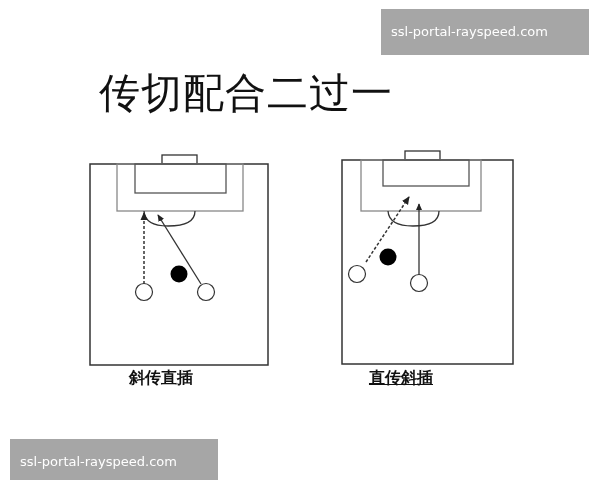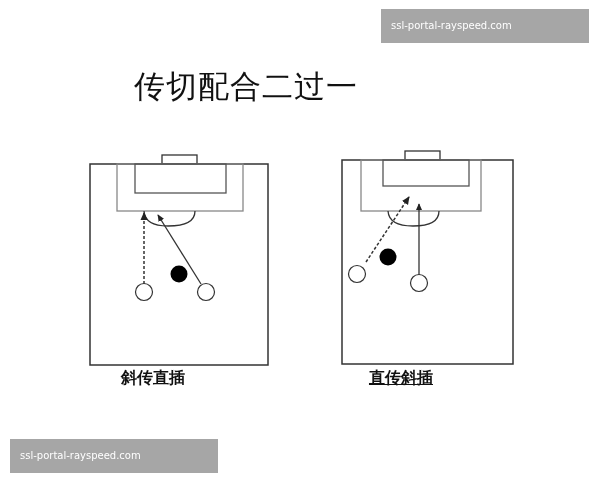--- a/index.html
+++ b/index.html
@@ -6,45 +6,45 @@
   body {
     width: 600px; height: 480px; position: relative; overflow: hidden;
     background: #ffffff;
     font-family: "DejaVu Sans", sans-serif;
   }
   .watermark {
     position: absolute;
     background: #a6a6a6;
     color: #ffffff;
     font-family: "DejaVu Sans", sans-serif;
-    font-size: 10px;
+    font-size: 13px;
     line-height: 30px;
     height: 30px;
-    padding: 2px 10px;
+    padding: 8px 10px;
     white-space: nowrap;
   }
   .wm-top { left: 381px; top: 9px; width: 188px; }
   .wm-bottom { left: 10px; top: 439px; width: 188px; }
   .title {
     position: absolute;
     left: 0; width: 492px; top: 66px;
     text-align: center;
     font-family: "DejaVu Serif", serif;
-    font-size: 31px;
+    font-size: 41px;
     color: #111111;
     letter-spacing: 1px;
   }
   .caption {
     position: absolute;
     font-family: "DejaVu Serif", serif;
     font-size: 16px;
     font-weight: bold;
     color: #111111;
   }
-  .cap-left { left: 121px; top: 368px; }
+  .cap-left { left: 129px; top: 368px; }
   .cap-right { left: 369px; top: 368px; text-decoration: underline; }
   svg.diagram { position: absolute; left: 0; top: 0; }
 </style>
 </head>
 <body>
 
 <div class="watermark wm-top">ssl-portal-rayspeed.com</div>
 
 <div class="title">传切配合二过一</div>
 

